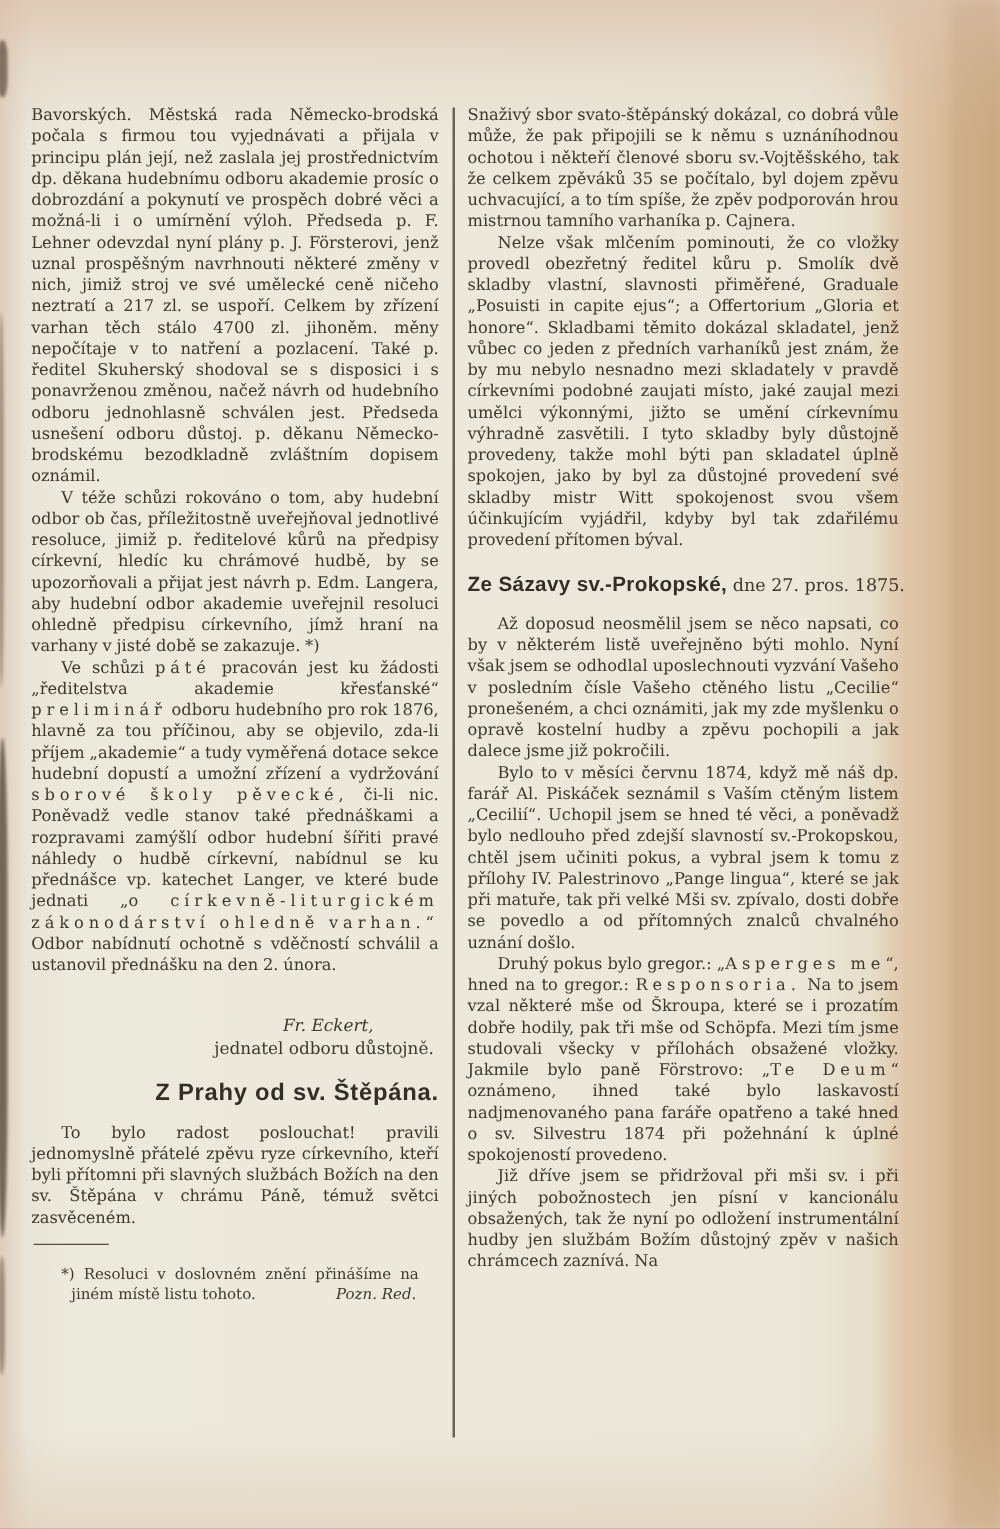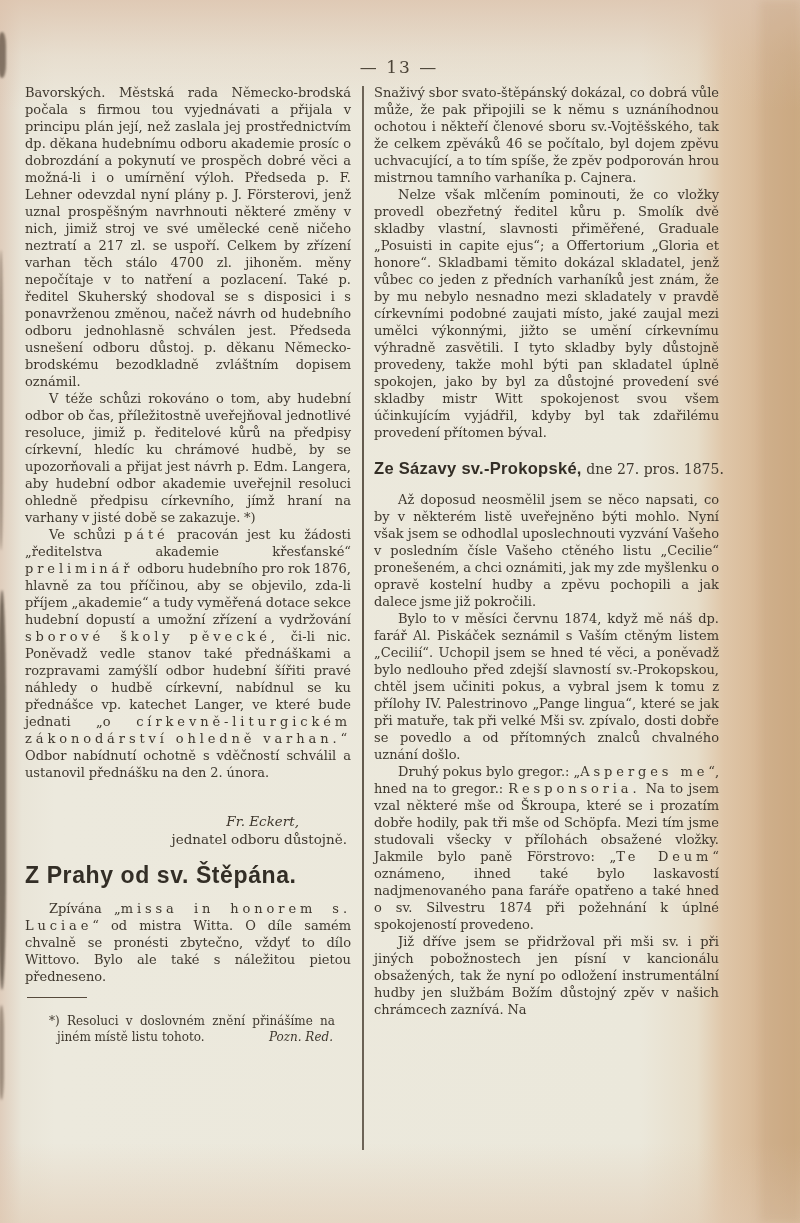--- a/index.html
+++ b/index.html
@@ -25,24 +25,24 @@
   .body-p{
     margin:0;font-size:13px;line-height:17px;text-align:justify;
     word-spacing:-0.3px;
   }
   .ind{text-indent:24px;}
   .noind{text-indent:0;}
   .s-spaced{letter-spacing:.30em;}
   .s-italic{font-style:italic;}
   .s-bold-sans{font-family:"Liberation Sans",sans-serif;font-weight:bold;font-size:16.5px;letter-spacing:.3px;color:#332e26;}
   .col-heading{
-    text-align:left;font-weight:normal;font-size:14px;line-height:22px;
+    text-align:right;font-weight:normal;font-size:14px;line-height:22px;
     margin:16px 0 11px;white-space:nowrap;
   }
-  .col-heading.lg .s-bold-sans{font-size:23px;letter-spacing:.6px;}
+  .col-heading.lg .s-bold-sans{font-size:19px;letter-spacing:.6px;}
   .signature{margin:3px 0 0;}
   .sig-line{text-align:right;font-size:13.5px;line-height:18px;}
   .footnote{margin-top:12px;position:relative;}
   .fn-rule{width:60px;border-top:1.5px solid #564a3c;margin:0 0 6px 2px;}
   .fn-text{
     margin:16px;font-size:12px;line-height:15.5px;text-align:justify;
     padding-left:16px;text-indent:-8px;position:relative;
   }
   .fn-note{position:absolute;right:2px;bottom:0;font-style:italic;background:transparent;}
   .mark{position:absolute;border-radius:50%/30%;filter:blur(1.2px);}
@@ -55,42 +55,41 @@
 </head>
 <body>
 
 <div class="page">
   <div class="mark m1"></div>
   <div class="mark m2"></div>
   <div class="mark m3"></div>
   <div class="mark m4"></div>
   <div class="mark m5"></div>
 
-  <div class="page-header">— 13 —</div>
 
   <div class="content">
     <div class="columns">
       <div class="col-left" id="col-left">
           <p class="body-p noind"><span>Bavorských. Městská rada Německo-brodská počala s firmou tou vyjednávati a přijala v principu plán její, než zaslala jej prostřednictvím dp. děkana hudebnímu odboru akademie prosíc o dobrozdání a pokynutí ve prospěch dobré věci a možná-li i o umírnění výloh. Předseda p. F. Lehner odevzdal nyní plány p. J. Försterovi, jenž uznal prospěšným navrhnouti některé změny v nich, jimiž stroj ve své umělecké ceně ničeho neztratí a 217 zl. se uspoří. Celkem by zřízení varhan těch stálo 4700 zl. jihoněm. měny nepočítaje v to natření a pozlacení. Také p. ředitel Skuherský shodoval se s disposici i s ponavrženou změnou, načež návrh od hudebního odboru jednohlasně schválen jest. Předseda usnešení odboru důstoj. p. děkanu Německo-brodskému bezodkladně zvláštním dopisem oznámil.</span></p>
           <p class="body-p ind"><span>V téže schůzi rokováno o tom, aby hudební odbor ob čas, příležitostně uveřejňoval jednotlivé resoluce, jimiž p. ředitelové kůrů na předpisy církevní, hledíc ku chrámové hudbě, by se upozorňovali a přijat jest návrh p. Edm. Langera, aby hudební odbor akademie uveřejnil resoluci ohledně předpisu církevního, jímž hraní na varhany v jisté době se zakazuje. *)</span></p>
           <p class="body-p ind"><span>Ve schůzi </span><span class="s-spaced">páté</span><span> pracován jest ku žádosti „ředitelstva akademie křesťanské“ </span><span class="s-spaced">preliminář</span><span> odboru hudebního pro rok 1876, hlavně za tou příčinou, aby se objevilo, zda-li příjem „akademie“ a tudy vyměřená dotace sekce hudební dopustí a umožní zřízení a vydržování </span><span class="s-spaced">sborové školy pěvecké,</span><span> či-li nic. Poněvadž vedle stanov také přednáškami a rozpravami zamýšlí odbor hudební šířiti pravé náhledy o hudbě církevní, nabídnul se ku přednášce vp. katechet Langer, ve které bude jednati „o </span><span class="s-spaced">církevně-liturgickém zákonodárství ohledně varhan.“</span><span> Odbor nabídnutí ochotně s vděčností schválil a ustanovil přednášku na den 2. února.</span></p>
           <div class="signature">
             <div class="sig-line s-italic" style="padding-right: 52px; margin-top: 31px;">Fr. Eckert,</div>
             <div class="sig-line" style="padding-right: 4px;">jednatel odboru důstojně.</div>
           </div>
           <h2 class="col-heading lg"><span class="s-bold-sans">Z Prahy od sv. Štěpána.</span></h2>
-          <p class="body-p ind"><span>Zpívána „</span><span class="s-spaced">missa in honorem s. Luciae</span><span>“ od mistra Witta. O díle samém chvalně se pronésti zbytečno, vždyť to dílo Wittovo. Bylo ale také s náležitou pietou předneseno.</span></p>
+          <p class="body-p ind"><span>To bylo radost poslouchat! pravili jednomyslně přátelé zpěvu ryze církevního, kteří byli přítomni při slavných službách Božích na den sv. Štěpána v chrámu Páně, témuž světci zasvěceném.</span></p>
           <div class="footnote">
             <div class="fn-rule"></div>
             <p class="fn-text">*) Resoluci v doslovném znění přinášíme na jiném místě listu tohoto.<span class="fn-note">Pozn. Red.</span></p>
           </div>
         </div>
       <div class="divider"></div>
       <div class="col-right" id="col-right">
-          <p class="body-p noind"><span>Snaživý sbor svato-štěpánský dokázal, co dobrá vůle může, že pak připojili se k němu s uznáníhodnou ochotou i někteří členové sboru sv.-Vojtěšského, tak že celkem zpěváků 46 se počítalo, byl dojem zpěvu uchvacující, a to tím spíše, že zpěv podporován hrou mistrnou tamního varhaníka p. Cajnera.</span></p>
+          <p class="body-p noind"><span>Snaživý sbor svato-štěpánský dokázal, co dobrá vůle může, že pak připojili se k němu s uznáníhodnou ochotou i někteří členové sboru sv.-Vojtěšského, tak že celkem zpěváků 35 se počítalo, byl dojem zpěvu uchvacující, a to tím spíše, že zpěv podporován hrou mistrnou tamního varhaníka p. Cajnera.</span></p>
           <p class="body-p ind"><span>Nelze však mlčením pominouti, že co vložky provedl obezřetný ředitel kůru p. Smolík dvě skladby vlastní, slavnosti přiměřené, Graduale „Posuisti in capite ejus“; a Offertorium „Gloria et honore“. Skladbami těmito dokázal skladatel, jenž vůbec co jeden z předních varhaníků jest znám, že by mu nebylo nesnadno mezi skladately v pravdě církevními podobné zaujati místo, jaké zaujal mezi umělci výkonnými, jižto se umění církevnímu výhradně zasvětili. I tyto skladby byly důstojně provedeny, takže mohl býti pan skladatel úplně spokojen, jako by byl za důstojné provedení své skladby mistr Witt spokojenost svou všem účinkujícím vyjádřil, kdyby byl tak zdařilému provedení přítomen býval.</span></p>
           <h2 class="col-heading"><span class="s-bold-sans">Ze Sázavy sv.-Prokopské,</span><span> dne 27. pros. 1875.</span></h2>
           <p class="body-p ind"><span>Až doposud neosmělil jsem se něco napsati, co by v některém listě uveřejněno býti mohlo. Nyní však jsem se odhodlal uposlechnouti vyzvání Vašeho v posledním čísle Vašeho ctěného listu „Cecilie“ pronešeném, a chci oznámiti, jak my zde myšlenku o opravě kostelní hudby a zpěvu pochopili a jak dalece jsme již pokročili.</span></p>
           <p class="body-p ind"><span>Bylo to v měsíci červnu 1874, když mě náš dp. farář Al. Piskáček seznámil s Vaším ctěným listem „Cecilií“. Uchopil jsem se hned té věci, a poněvadž bylo nedlouho před zdejší slavností sv.-Prokopskou, chtěl jsem učiniti pokus, a vybral jsem k tomu z přílohy IV. Palestrinovo „Pange lingua“, které se jak při matuře, tak při velké Mši sv. zpívalo, dosti dobře se povedlo a od přítomných znalců chvalného uznání došlo.</span></p>
           <p class="body-p ind"><span>Druhý pokus bylo gregor.: „</span><span class="s-spaced">Asperges me</span><span>“, hned na to gregor.: </span><span class="s-spaced">Responsoria.</span><span> Na to jsem vzal některé mše od Škroupa, které se i prozatím dobře hodily, pak tři mše od Schöpfa. Mezi tím jsme studovali všecky v přílohách obsažené vložky. Jakmile bylo paně Förstrovo: „</span><span class="s-spaced">Te Deum</span><span>“ oznámeno, ihned také bylo laskavostí nadjmenovaného pana faráře opatřeno a také hned o sv. Silvestru 1874 při požehnání k úplné spokojeností provedeno.</span></p>
           <p class="body-p ind"><span>Již dříve jsem se přidržoval při mši sv. i při jiných pobožnostech jen písní v kancionálu obsažených, tak že nyní po odložení instrumentální hudby jen službám Božím důstojný zpěv v našich chrámcech zaznívá. Na</span></p>
         </div>
     </div>
   </div>
 </div>

